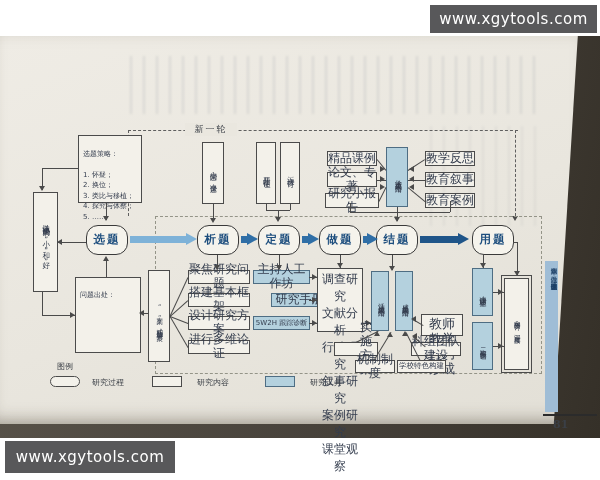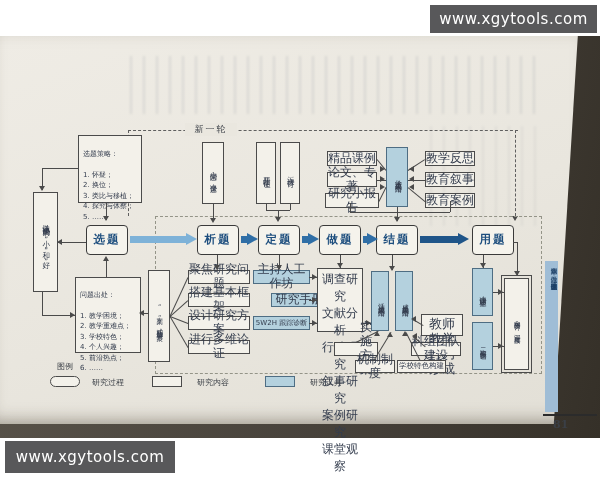--- a/index.html
+++ b/index.html
@@ -13,21 +13,21 @@
         background:linear-gradient(160deg,#efece5 0%,#e9e6de 55%,#e2dfd6 100%);
         clip-path:polygon(0 0,96.3% 0,92.3% 100%,0 100%);
         box-shadow:inset -18px 0 22px -14px rgba(60,50,35,.55), inset 0 -14px 18px -12px rgba(60,50,35,.4);}
   .bleed{position:absolute;background:repeating-linear-gradient(90deg,rgba(95,105,120,.13) 0 2px,transparent 2px 13px);
          filter:blur(1px);pointer-events:none;z-index:2;}
   #diagram{position:absolute;left:0;top:0;width:600px;height:480px;z-index:5;margin-top:20px;}
   .box{position:absolute;box-sizing:border-box;border:1px solid #4b4b4b;background:#f3f1ea;
        color:#333c4d;font-size:12px;display:flex;align-items:center;justify-content:center;
        text-align:center;line-height:1.15;}
   .tool{background:#b4d1de;border-color:#4e6d83;}
-  .stage{border-radius:4px;border:1.3px solid #3a3a3a;background:#f5f3ec;color:#1d4e7e;
+  .stage{border-radius:12px;border:1.3px solid #3a3a3a;background:#f5f3ec;color:#1d4e7e;
          font-weight:bold;font-size:11.5px;letter-spacing:2px;}
   .vtext{writing-mode:vertical-rl;text-orientation:upright;letter-spacing:1px;padding:2px 0;}
   .listbox{display:block;text-align:left;white-space:pre-line;padding:2px 4px;}
   .hl,.vl{position:absolute;background:#4a4a4a;}
   .hl{height:1px;}
   .vl{width:1px;}
   .dl{position:absolute;height:1.2px;background:#4a4a4a;transform-origin:0 50%;}
   .dash-h{position:absolute;border-top:1.2px dashed #5f5f5f;}
   .dash-v{position:absolute;border-left:1.2px dashed #5f5f5f;}
   .dotrect{position:absolute;border:1px dashed #949488;}
@@ -67,26 +67,20 @@
 2. 换位；
 3. 类比与移植；
 4. 探究与体察；
 5. ……</span>
   </div>
 
   <div class="box vtext" style="left:33px;top:172px;width:25px;height:100px;font-size:7.5px;">认识小课题的“小”和“好”</div>
 
   <div class="box listbox" style="left:75px;top:257px;width:66px;height:76px;font-size:7px;line-height:1.48;">
     <span>问题出处：</span><br>
-    <span style="white-space:pre-line;">1. 教学困境；
-2. 教学重难点；
-3. 学校特色；
-4. 个人兴趣；
-5. 前沿热点；
-6. ……</span>
   </div>
 
   <div class="box vtext" style="left:202px;top:122px;width:22px;height:62px;font-size:7px;">小问题·小课题</div>
   <div class="box vtext" style="left:256px;top:122px;width:20px;height:62px;font-size:7.5px;">开题论证</div>
   <div class="box vtext" style="left:280px;top:122px;width:20px;height:62px;font-size:7.5px;">二次修订</div>
 
   <div class="box" style="left:327px;top:131px;width:50px;height:15px;">精品课例</div>
   <div class="box" style="left:327px;top:152px;width:50px;height:15px;">论文、专著</div>
   <div class="box" style="left:325px;top:173px;width:54px;height:15px;">研究小报告</div>
   <div class="box tool vtext" style="left:386px;top:127px;width:22px;height:60px;font-size:6.8px;">学术类成果指南</div>

